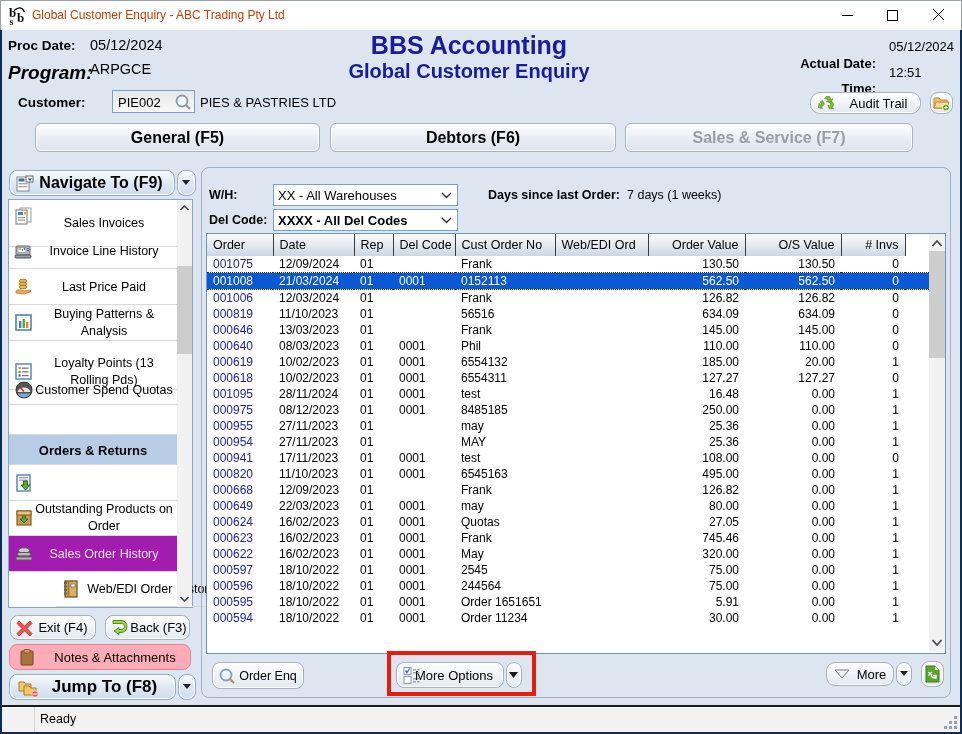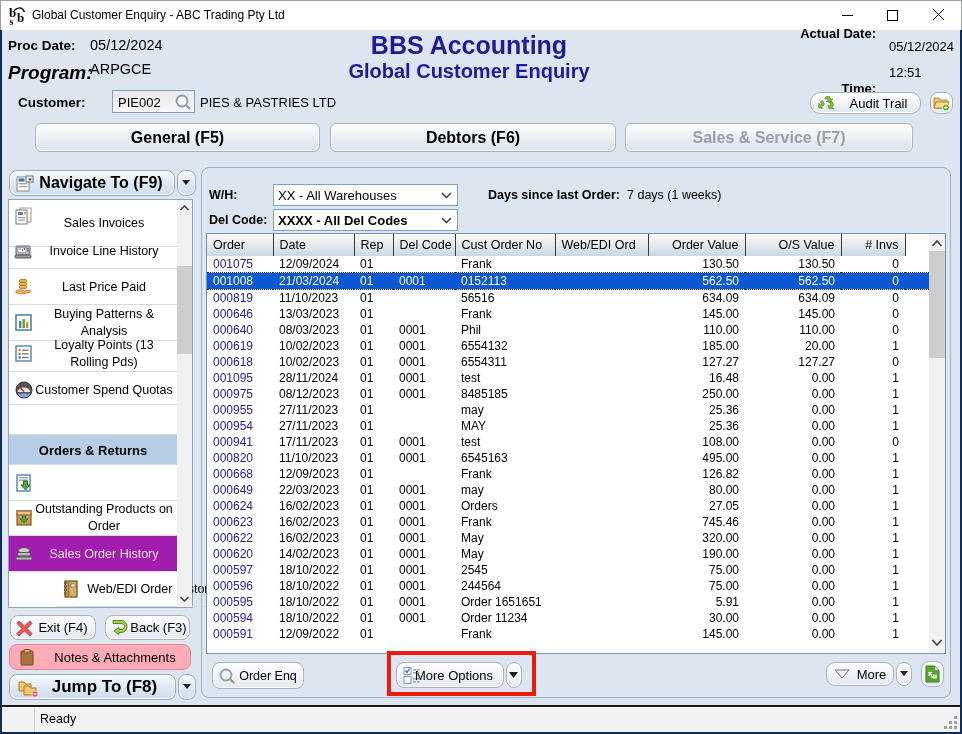--- a/index.html
+++ b/index.html
@@ -2,21 +2,21 @@
 <html><head><meta charset="utf-8">
 <style>
 *{margin:0;padding:0;box-sizing:border-box;}
 html,body{width:962px;height:734px;overflow:hidden;}
 body{font-family:"Liberation Sans",sans-serif;position:relative;background:#dce5f0;}
 .abs{position:absolute;}
 b,.b{font-weight:bold;}
 
 #titlebar{left:0;top:0;width:962px;height:30px;background:#fff;border:1px solid #9aa0a6;border-bottom:none;}
 #frame{left:0;top:30px;width:962px;height:704px;border:2px solid #0f2c55;border-top:none;pointer-events:none;z-index:50;}
-#title-text{left:32px;top:8px;font-size:12px;color:#000000;}
+#title-text{left:32px;top:8px;font-size:12px;color:#c2410c;}
 .wbtn{top:0;width:46px;height:30px;display:flex;align-items:center;justify-content:center;}
 #bbs-title{left:0;top:31px;width:938px;text-align:center;font-size:25px;font-weight:bold;color:#1b1b9e;}
 #bbs-sub{left:0;top:60px;width:938px;text-align:center;font-size:20px;font-weight:bold;color:#1b1b9e;}
 .lbl{font-size:13px;font-weight:bold;color:#000;}
 .val{font-size:13px;color:#000;}
 
 .btn{position:absolute;border:1px solid #a9b2bf;border-radius:8px;background:linear-gradient(#ffffff,#eef2f7 55%,#e3e9f2);display:flex;align-items:center;justify-content:center;font-size:13px;color:#000;box-shadow:inset 0 0 0 1px #fdfdfe;}
 .bluebtn{background:linear-gradient(#f6fafd,#dde7f3 55%,#cfdded);border:1px solid #93acc9;}
 
 .tab{position:absolute;top:123px;height:29px;border:1px solid #a9b2bf;border-radius:6px;background:linear-gradient(#fdfefe,#e7ecf3 60%,#dde4ee);display:flex;align-items:center;justify-content:center;font-size:16px;font-weight:bold;box-shadow:inset 0 0 0 1px #fcfdfe;}
@@ -84,21 +84,21 @@
       <path d="M0 0 L11 11 M11 0 L0 11" stroke="#000" stroke-width="1"></path>
     </svg>
   </div>
 
 <div class="abs lbl" style="left:8px;top:38px;font-size:13.5px;">Proc Date:</div>
 <div class="abs val" style="left:90px;top:37px;font-size:14.5px;">05/12/2024</div>
 <div class="abs lbl" style="left:8px;top:62px;font-size:19px;font-style:italic;">Program:</div>
 <div class="abs val" style="left:90px;top:61px;font-size:14.5px;">ARPGCE</div>
 <div class="abs" id="bbs-title">BBS Accounting</div>
 <div class="abs" id="bbs-sub">Global Customer Enquiry</div>
-<div class="abs lbl" style="left:780px;top:26px;width:96px;text-align:right;font-size:13px;">Actual Date:</div>
+<div class="abs lbl" style="left:780px;top:56px;width:96px;text-align:right;font-size:13px;">Actual Date:</div>
 <div class="abs val" style="left:889px;top:39px;font-size:13px;">05/12/2024</div>
 <div class="abs lbl" style="left:780px;top:81px;width:96px;text-align:right;font-size:13px;">Time:</div>
 <div class="abs val" style="left:889px;top:65px;font-size:13px;">12:51</div>
 
 <div class="abs lbl" style="left:18px;top:95px;font-size:13.5px;">Customer:</div>
 <div class="abs" style="left:112px;top:90px;width:83px;height:23px;border:1px solid #7da0c8;background:linear-gradient(#e8e8e8,#f8f8f8);">
   <span style="position:absolute;left:5px;top:4px;font-size:13px;">PIE002</span>
   <svg style="position:absolute;right:2px;top:2px;" width="18" height="18" viewBox="0 0 18 18">
       <circle cx="8" cy="8" r="5.5" fill="#f4f8fb" stroke="#8a98a8" stroke-width="1.8"></circle>
       <line x1="12" y1="12" x2="16" y2="16" stroke="#8a98a8" stroke-width="2.2"></line>
@@ -184,21 +184,21 @@
   </div>
 <div class="nitem abs" style="top:305px;height:36px;">
     <div class="nicon" style="top:8px;"><svg width="20" height="20" viewBox="0 0 20 20">
    <rect x="2" y="2" width="15" height="15" fill="#fff" stroke="#4f81bd" stroke-width="1.6"></rect>
    <rect x="5" y="8" width="2.4" height="7" fill="#4f81bd"></rect>
    <rect x="8.5" y="6" width="2.4" height="9" fill="#56a83c"></rect>
    <rect x="12" y="9" width="2.4" height="6" fill="#e8901d"></rect>
  </svg></div>
     <div class="ntext">Buying Patterns &amp;<br>Analysis</div>
   </div>
-<div class="nitem abs" style="top:337px;height:35px;">
+<div class="nitem abs" style="top:355px;height:35px;">
     <div class="nicon" style="top:7px;"><svg width="20" height="20" viewBox="0 0 20 20">
    <rect x="2" y="2" width="15" height="15" fill="#fff" stroke="#4f81bd" stroke-width="1.4"></rect>
    <rect x="4.5" y="5" width="2.2" height="2.2" fill="#e8901d"></rect>
         <rect x="8" y="5.5" width="6.5" height="1.3" fill="#777"></rect>
    <rect x="4.5" y="8.7" width="2.2" height="2.2" fill="#56a83c"></rect>
         <rect x="8" y="9.2" width="6.5" height="1.3" fill="#777"></rect>
    <rect x="4.5" y="12.4" width="2.2" height="2.2" fill="#3a6ec2"></rect>
         <rect x="8" y="12.9" width="6.5" height="1.3" fill="#777"></rect>
  </svg></div>
     <div class="ntext">Loyalty Points (13<br>Rolling Pds)</div>
@@ -356,20 +356,32 @@
           <td>01</td>
           <td>0001</td>
           <td>0152113</td>
           <td></td>
           <td class="num">562.50</td>
           <td class="num">562.50</td>
           <td class="num">0</td>
           <td></td>
         </tr>
 <tr>
+          <td class="c-ord">001006</td>
+          <td>12/03/2024</td>
+          <td>01</td>
+          <td></td>
+          <td>Frank</td>
+          <td></td>
+          <td class="num">126.82</td>
+          <td class="num">126.82</td>
+          <td class="num">0</td>
+          <td></td>
+        </tr>
+<tr>
           <td class="c-ord">000819</td>
           <td>11/10/2023</td>
           <td>01</td>
           <td></td>
           <td>56516</td>
           <td></td>
           <td class="num">634.09</td>
           <td class="num">634.09</td>
           <td class="num">0</td>
           <td></td>
@@ -516,21 +528,21 @@
           <td class="num">80.00</td>
           <td class="num">0.00</td>
           <td class="num">1</td>
           <td></td>
         </tr>
 <tr>
           <td class="c-ord">000624</td>
           <td>16/02/2023</td>
           <td>01</td>
           <td>0001</td>
-          <td>Orders</td>
+          <td>Quotas</td>
           <td></td>
           <td class="num">27.05</td>
           <td class="num">0.00</td>
           <td class="num">1</td>
           <td></td>
         </tr>
 <tr>
           <td class="c-ord">000623</td>
           <td>16/02/2023</td>
           <td>01</td>
@@ -548,32 +560,20 @@
           <td>01</td>
           <td>0001</td>
           <td>May</td>
           <td></td>
           <td class="num">320.00</td>
           <td class="num">0.00</td>
           <td class="num">1</td>
           <td></td>
         </tr>
 <tr>
-          <td class="c-ord">000620</td>
-          <td>14/02/2023</td>
-          <td>01</td>
-          <td>0001</td>
-          <td>May</td>
-          <td></td>
-          <td class="num">190.00</td>
-          <td class="num">0.00</td>
-          <td class="num">1</td>
-          <td></td>
-        </tr>
-<tr>
           <td class="c-ord">000597</td>
           <td>18/10/2022</td>
           <td>01</td>
           <td>0001</td>
           <td>2545</td>
           <td></td>
           <td class="num">75.00</td>
           <td class="num">0.00</td>
           <td class="num">1</td>
           <td></td>
@@ -603,32 +603,20 @@
           <td></td>
         </tr>
 <tr>
           <td class="c-ord">000594</td>
           <td>18/10/2022</td>
           <td>01</td>
           <td>0001</td>
           <td>Order 11234</td>
           <td></td>
           <td class="num">30.00</td>
-          <td class="num">0.00</td>
-          <td class="num">1</td>
-          <td></td>
-        </tr>
-<tr>
-          <td class="c-ord">000591</td>
-          <td>12/09/2022</td>
-          <td>01</td>
-          <td></td>
-          <td>Frank</td>
-          <td></td>
-          <td class="num">145.00</td>
           <td class="num">0.00</td>
           <td class="num">1</td>
           <td></td>
         </tr>
 </tbody>
     </table>
 </div>
 
 <div class="sbar" style="left:929px;top:234px;width:16px;height:418px;">
   <svg style="position:absolute;left:3px;top:6px;" width="10" height="7">

